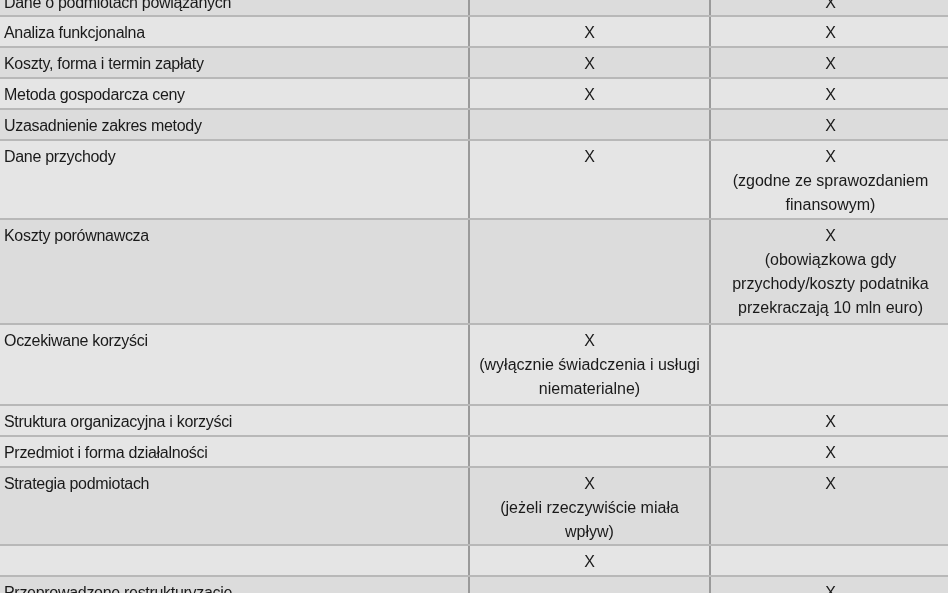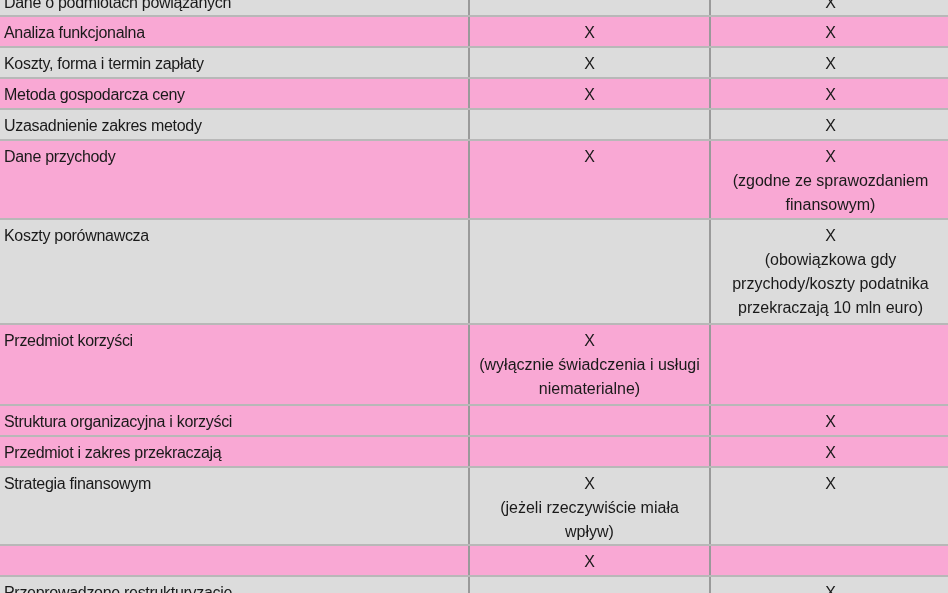--- a/index.html
+++ b/index.html
@@ -5,21 +5,21 @@
   html, body { margin:0; padding:0; }
   body { width:948px; height:593px; overflow:hidden; background:#fff;
          font-family:"Liberation Sans", sans-serif; color:#1a1a1a; }
   table { border-collapse:collapse; width:950px; margin-top:-15px; table-layout:fixed; }
   col.c1 { width:469px; } col.c2 { width:241px; } col.c3 { width:240px; }
   td { border-top:2px solid #b8b8b8; border-bottom:2px solid #b8b8b8;
        padding:4px 4px 0 4px; vertical-align:top; font-size:16px; line-height:24px;
        transform-origin:left; }
   td + td { border-left:2px solid #9a9a9a; text-align:center; }
   tr.gray td { background:#dcdcdc; }
-  tr.white td { background:#f9a8d4;margin-left:8px; }
+  tr.white td { background:#e5e5e5;margin-left:8px; }
   .lbl { letter-spacing:-0.3px; }
 </style>
 </head>
 <body>
 
 <table>
   <colgroup>
       <col class="c1">
       <col class="c2">
       <col class="c3">
@@ -54,36 +54,36 @@
         <td class="lbl">Dane przychody</td>
         <td>X</td>
         <td>X<br>(zgodne ze sprawozdaniem finansowym)</td>
       </tr>
       <tr class="gray" style="height: 105px;">
         <td class="lbl">Koszty porównawcza</td>
         <td></td>
         <td>X<br>(obowiązkowa gdy przychody/koszty podatnika przekraczają 10 mln euro)</td>
       </tr>
       <tr class="white" style="height: 81px;">
-        <td class="lbl">Przedmiot korzyści</td>
+        <td class="lbl">Oczekiwane korzyści</td>
         <td>X<br>(wyłącznie świadczenia i usługi niematerialne)</td>
         <td></td>
       </tr>
       <tr class="white" style="height: 31px;">
         <td class="lbl">Struktura organizacyjna i korzyści</td>
         <td></td>
         <td>X</td>
       </tr>
       <tr class="white" style="height: 31px;">
-        <td class="lbl">Przedmiot i zakres przekraczają</td>
+        <td class="lbl">Przedmiot i forma działalności</td>
         <td></td>
         <td>X</td>
       </tr>
       <tr class="gray" style="height: 78px;">
-        <td class="lbl">Strategia finansowym</td>
+        <td class="lbl">Strategia podmiotach</td>
         <td>X<br>(jeżeli rzeczywiście miała wpływ)</td>
         <td>X</td>
       </tr>
       <tr class="white" style="height: 31px;">
         <td class="lbl"></td>
         <td>X</td>
         <td></td>
       </tr>
       <tr class="gray" style="height: 31px;">
         <td class="lbl">Przeprowadzone restrukturyzacje</td>

